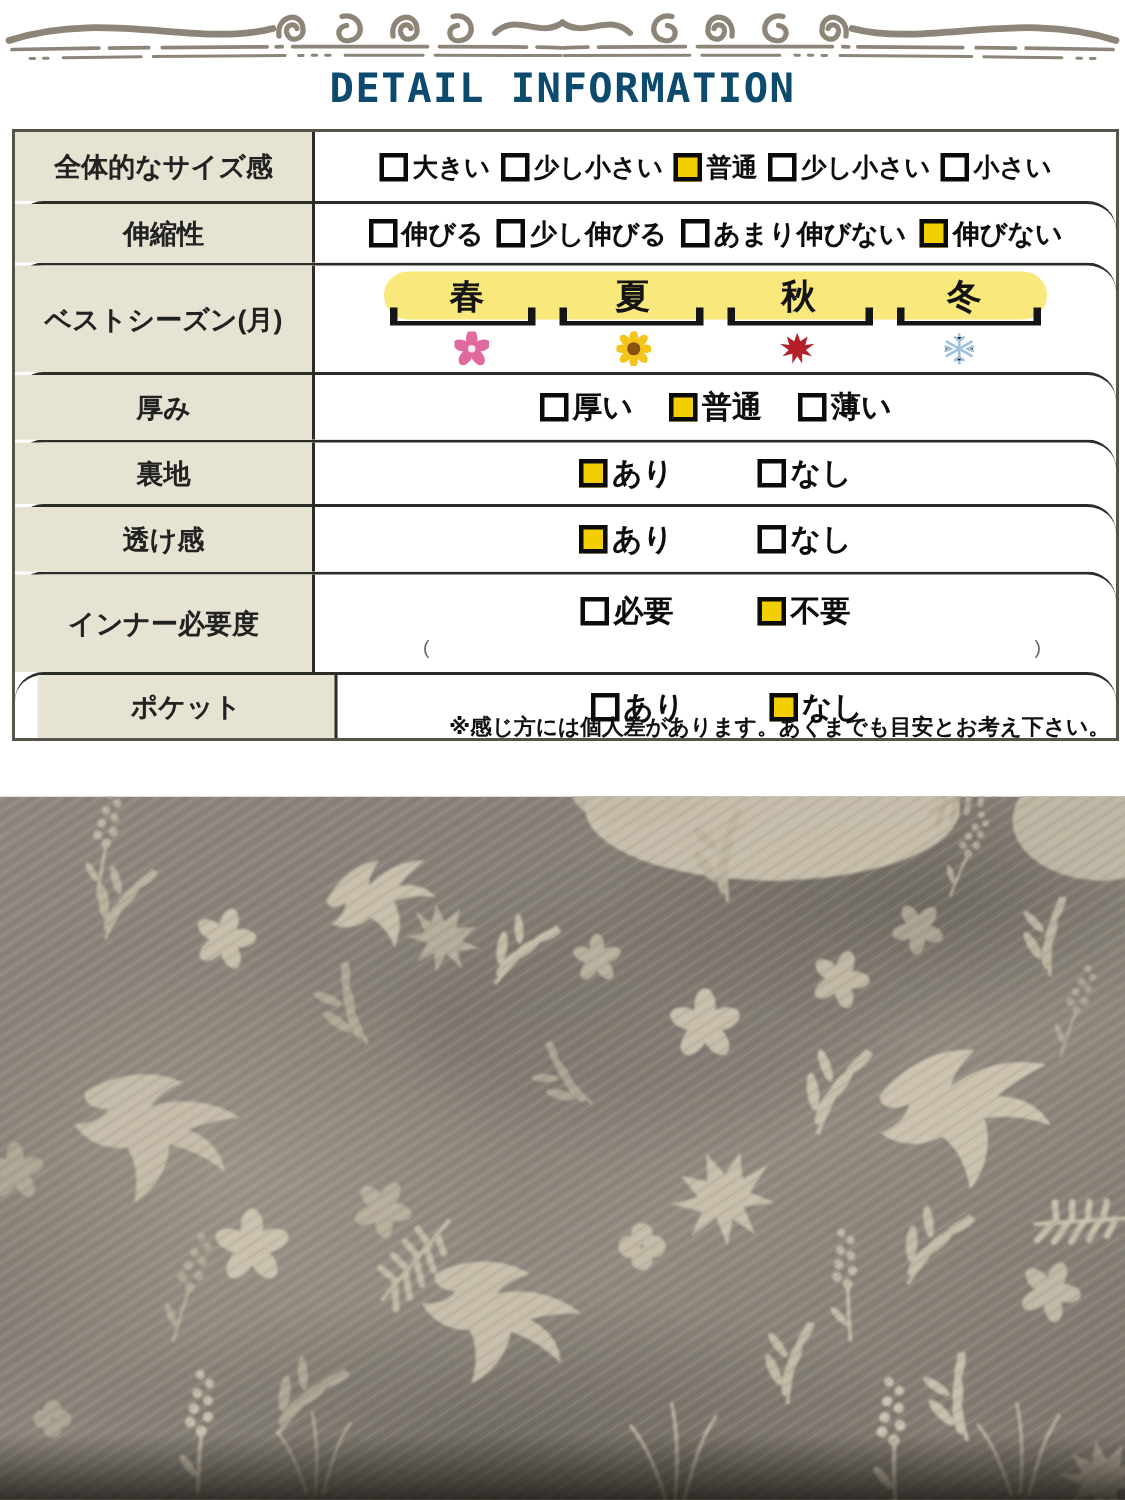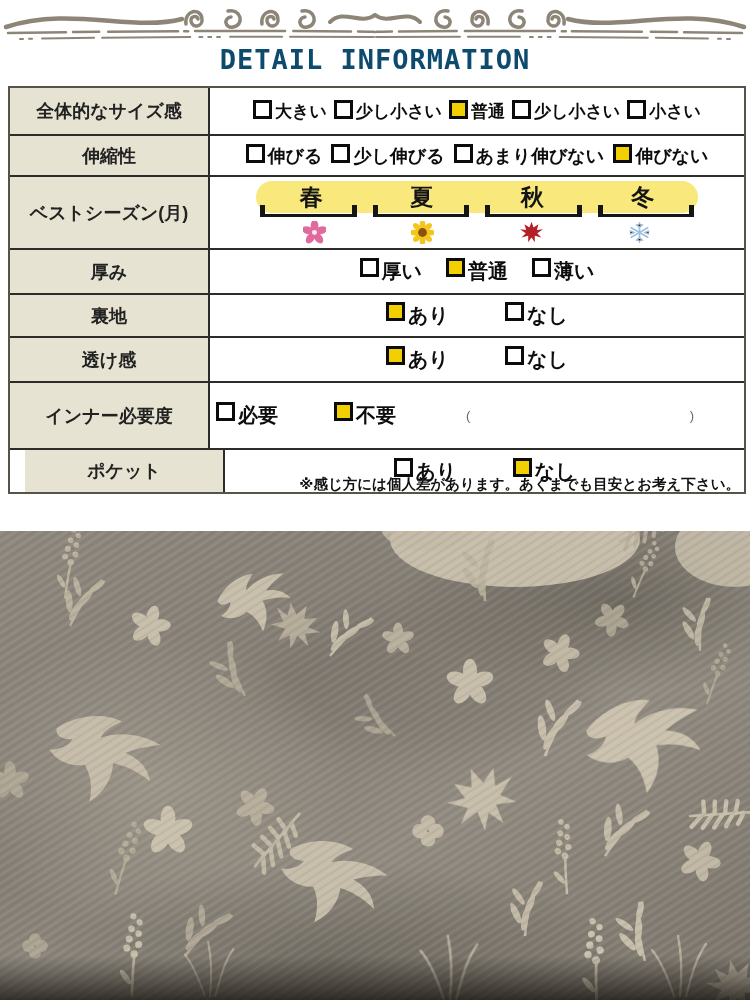--- a/index.html
+++ b/index.html
@@ -13,42 +13,42 @@
   .page-title{
     position:absolute;top:44px;left:0;width:750px;text-align:center;
     font-family:"DejaVu Sans Mono","Liberation Mono",monospace;
     font-weight:bold;font-size:27px;letter-spacing:1px;color:#0c4a6e;
   }
   
   .detail-table{
     position:absolute;top:86px;left:8px;width:734px;
     border:2px solid #56544a;background:#fff;
   }
-  .t-row{display:flex;align-items:stretch;}
+  .t-row{display:flex;align-items:stretch;border-radius:19px;}
   .t-row + .t-row{border-top:2px solid #2c2c28;}
   .t-label{
     width:200px;flex:0 0 200px;background:#e7e3d2;border-right:2px solid #2c2c28;
     display:flex;align-items:center;justify-content:center;text-align:center;
     font-size:18px;font-weight:600;color:#222;padding:2px 4px;box-sizing:border-box;
   }
   .t-value{flex:1;display:flex;align-items:center;justify-content:center;
     padding:2px 6px;box-sizing:border-box;}
-  .opt{display:inline-flex;align-items:flex-start;font-weight:700;color:#0d0d0d;white-space:nowrap;}
+  .opt{display:inline-flex;align-items:center;font-weight:700;color:#0d0d0d;white-space:nowrap;}
   .cb{width:13px;height:13px;border:3px solid #0b0b0b;display:inline-block;
       margin-right:3px;background:#fff;flex:0 0 auto;}
   .cb.checked{background:#f2cf00;}
   .r-size{height:46px;}   .r-size .t-value{gap:7px;font-size:17px;}
   .r-season{height:71px;}
   .r-stretch{height:39px;} .r-stretch .t-value{gap:9px;font-size:18px;}
   .r-thick{height:43px;}   .r-thick .t-value{gap:24px;font-size:20px;}
   .r-lining{height:41px;}  .r-lining .t-value{gap:56px;font-size:20px;}
   .r-sheer{height:43px;}   .r-sheer .t-value{gap:56px;font-size:20px;}
   .r-inner{height:65px;}   .r-inner .optrow{display:flex;gap:56px;font-size:20px;justify-content:center;}
   .r-pocket{height:42px;padding-left:15px;}  .r-pocket .t-value{gap:56px;font-size:20px;}
-  .r-inner .t-value{flex-direction:row;justify-content:center;gap:4px;}
+  .r-inner .t-value{flex-direction:column;justify-content:center;gap:4px;}
   .parens{width:100%;display:flex;justify-content:space-between;
     padding:0 44px 0 66px;box-sizing:border-box;color:#666;font-size:13px;line-height:13px;}
   
   .season-wrap{width:100%;display:flex;flex-direction:column;}
   .season-bar{
     margin:0 40px;height:32px;background:#f9e87c;border-radius:17px;
     display:flex;justify-content:space-around;align-items:center;
   }
   .season-label{font-size:23px;font-weight:700;color:#141414;line-height:1;}
   .season-brackets{display:flex;margin:-4px 44px 0 44px;column-gap:16px;}

